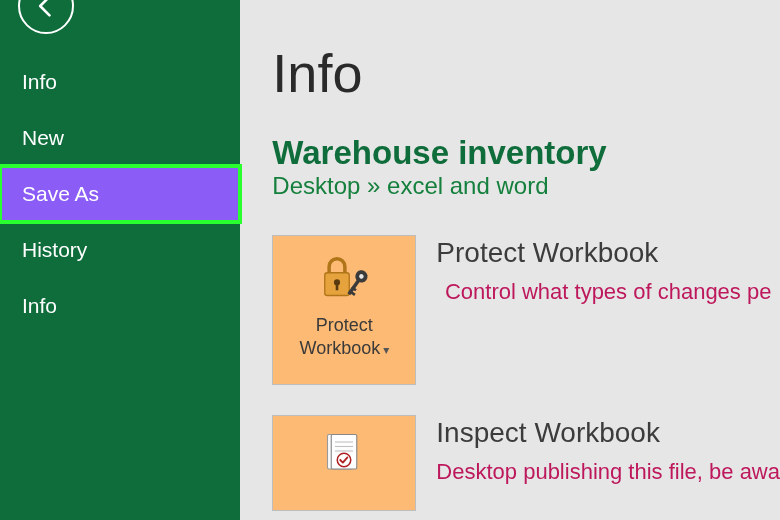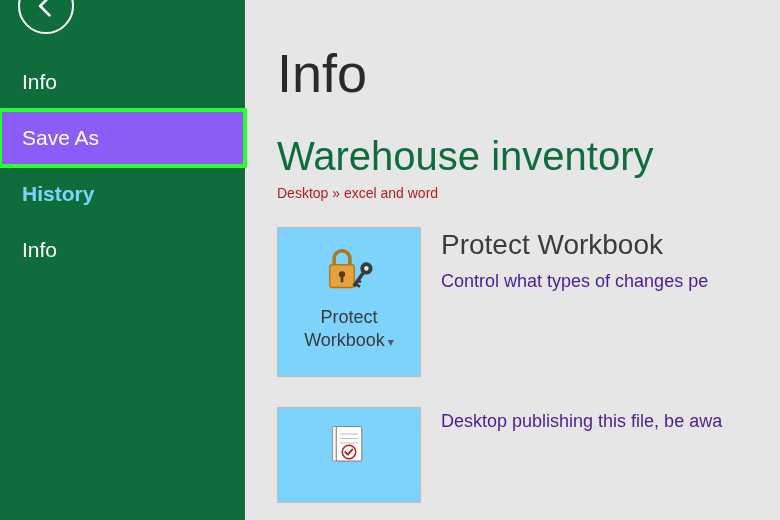--- a/index.html
+++ b/index.html
@@ -26,21 +26,21 @@
     }
     .back-btn svg { width: 28px; height: 28px; }
     .menu { margin-top: 20px; }
     .menu-item {
       padding: 16px 0 16px 22px;
       font-size: 21px;
       font-weight: 300;
       cursor: pointer;
       color: #ffffff;
     }
-    .menu-item.dim { color: #7dd3fc; font-weight: bold; }
+    .menu-item.dim { color: #ffffff; }
     .menu-item.highlight {
       background: #8b5cf6;
       outline: 4px solid #29ff2e;
       outline-offset: -2px;
       position: relative;
       z-index: 2;
     }
 
     
     .main {
@@ -49,40 +49,40 @@
       padding: 42px 0 0 32px;
       position: relative;
     }
     .page-title {
       font-size: 54px;
       font-weight: 300;
       color: #2a2a2a;
       margin-bottom: 30px;
     }
     .doc-title {
-      font-size: 40px;
-      font-weight: 400;
+      font-size: 33px;
+      font-weight: 700;
       color: #0e6d3b;
-      margin-bottom: 6px;
+      margin-bottom: 0;
     }
     .breadcrumb {
-      font-size: 14px;
-      color: #b91c1c;
-      margin-bottom: 26px;
+      font-size: 24px;
+      color: #15803d;
+      margin-bottom: 35px;
     }
     .section {
       display: flex;
       align-items: flex-start;
       gap: 20px;
       margin-bottom: 30px;
     }
     .tile {
       width: 144px;
       border: 1px solid #bdbdbd;
-      background: #7dd3fc;
+      background: #fdba74;
       display: flex;
       flex-direction: column;
       align-items: center;
       padding: 14px 6px 10px 6px;
       cursor: pointer;
     }
     .tile.big { height: 150px; }
     .tile .icon-wrap { width: 56px; height: 56px; display:flex; align-items:center; justify-content:center; }
     .tile .tile-label {
       font-size: 18px;
@@ -93,40 +93,42 @@
     }
     .tile .drop { font-size: 12px; margin-left: 3px; color:#555; }
     .section-body { flex: 1; padding-top: 2px; }
     .section-title {
       font-size: 28px;
       color: #3c3c3c;
       font-weight: 400;
       margin-bottom: 8px;
     }
     .section-desc {
-      font-size: 18px;
-      color: #4c1d95;
+      font-size: 22px;
+      color: #be185d;
       line-height: 1.4;
       white-space: nowrap;
+      text-align: center;
     }
     .tile.small { height: 96px; padding: 10px 6px; }
   </style>
 </head>
 <body>
 
 <div class="app">
 
   <nav class="sidebar">
     <div class="back-btn">
       <svg viewBox="0 0 24 24">
         <path d="M15 4 L7 12 L15 20" stroke="#ffffff" stroke-width="2.2" fill="none" stroke-linecap="round" stroke-linejoin="round"></path>
       </svg>
     </div>
     <div class="menu">
       <div class="menu-item">Info</div>
+      <div class="menu-item">New</div>
       <div class="menu-item highlight">Save As</div>
       <div class="menu-item dim">History</div>
       <div class="menu-item">Info</div>
     </div>
   </nav>
 
   <main class="main">
     <h1 class="page-title">Info</h1>
     <h2 class="doc-title">Warehouse inventory</h2>
     <div class="breadcrumb">Desktop » excel and word</div>
@@ -166,18 +168,19 @@
             <rect x="15" y="6" width="34" height="46" rx="2" fill="#ffffff" stroke="#888" stroke-width="1.5"></rect>
             <line x1="20" y1="16" x2="44" y2="16" stroke="#c0c0c0" stroke-width="1.5"></line>
             <line x1="20" y1="22" x2="44" y2="22" stroke="#c0c0c0" stroke-width="1.5"></line>
             <line x1="20" y1="28" x2="44" y2="28" stroke="#c0c0c0" stroke-width="1.5"></line>
             <circle cx="32" cy="40" r="9" fill="#ffffff" stroke="#b02020" stroke-width="2"></circle>
             <path d="M27 40 l3.5 3.5 l6 -7" fill="none" stroke="#b02020" stroke-width="2.4" stroke-linecap="round" stroke-linejoin="round"></path>
           </svg>
         </div>
       </div>
       <div class="section-body">
+        <div class="section-title">Inspect Workbook</div>
         <div class="section-desc">Desktop publishing this file, be awa</div>
       </div>
     </div>
 
   </main>
 </div>
 
 </body></html>

